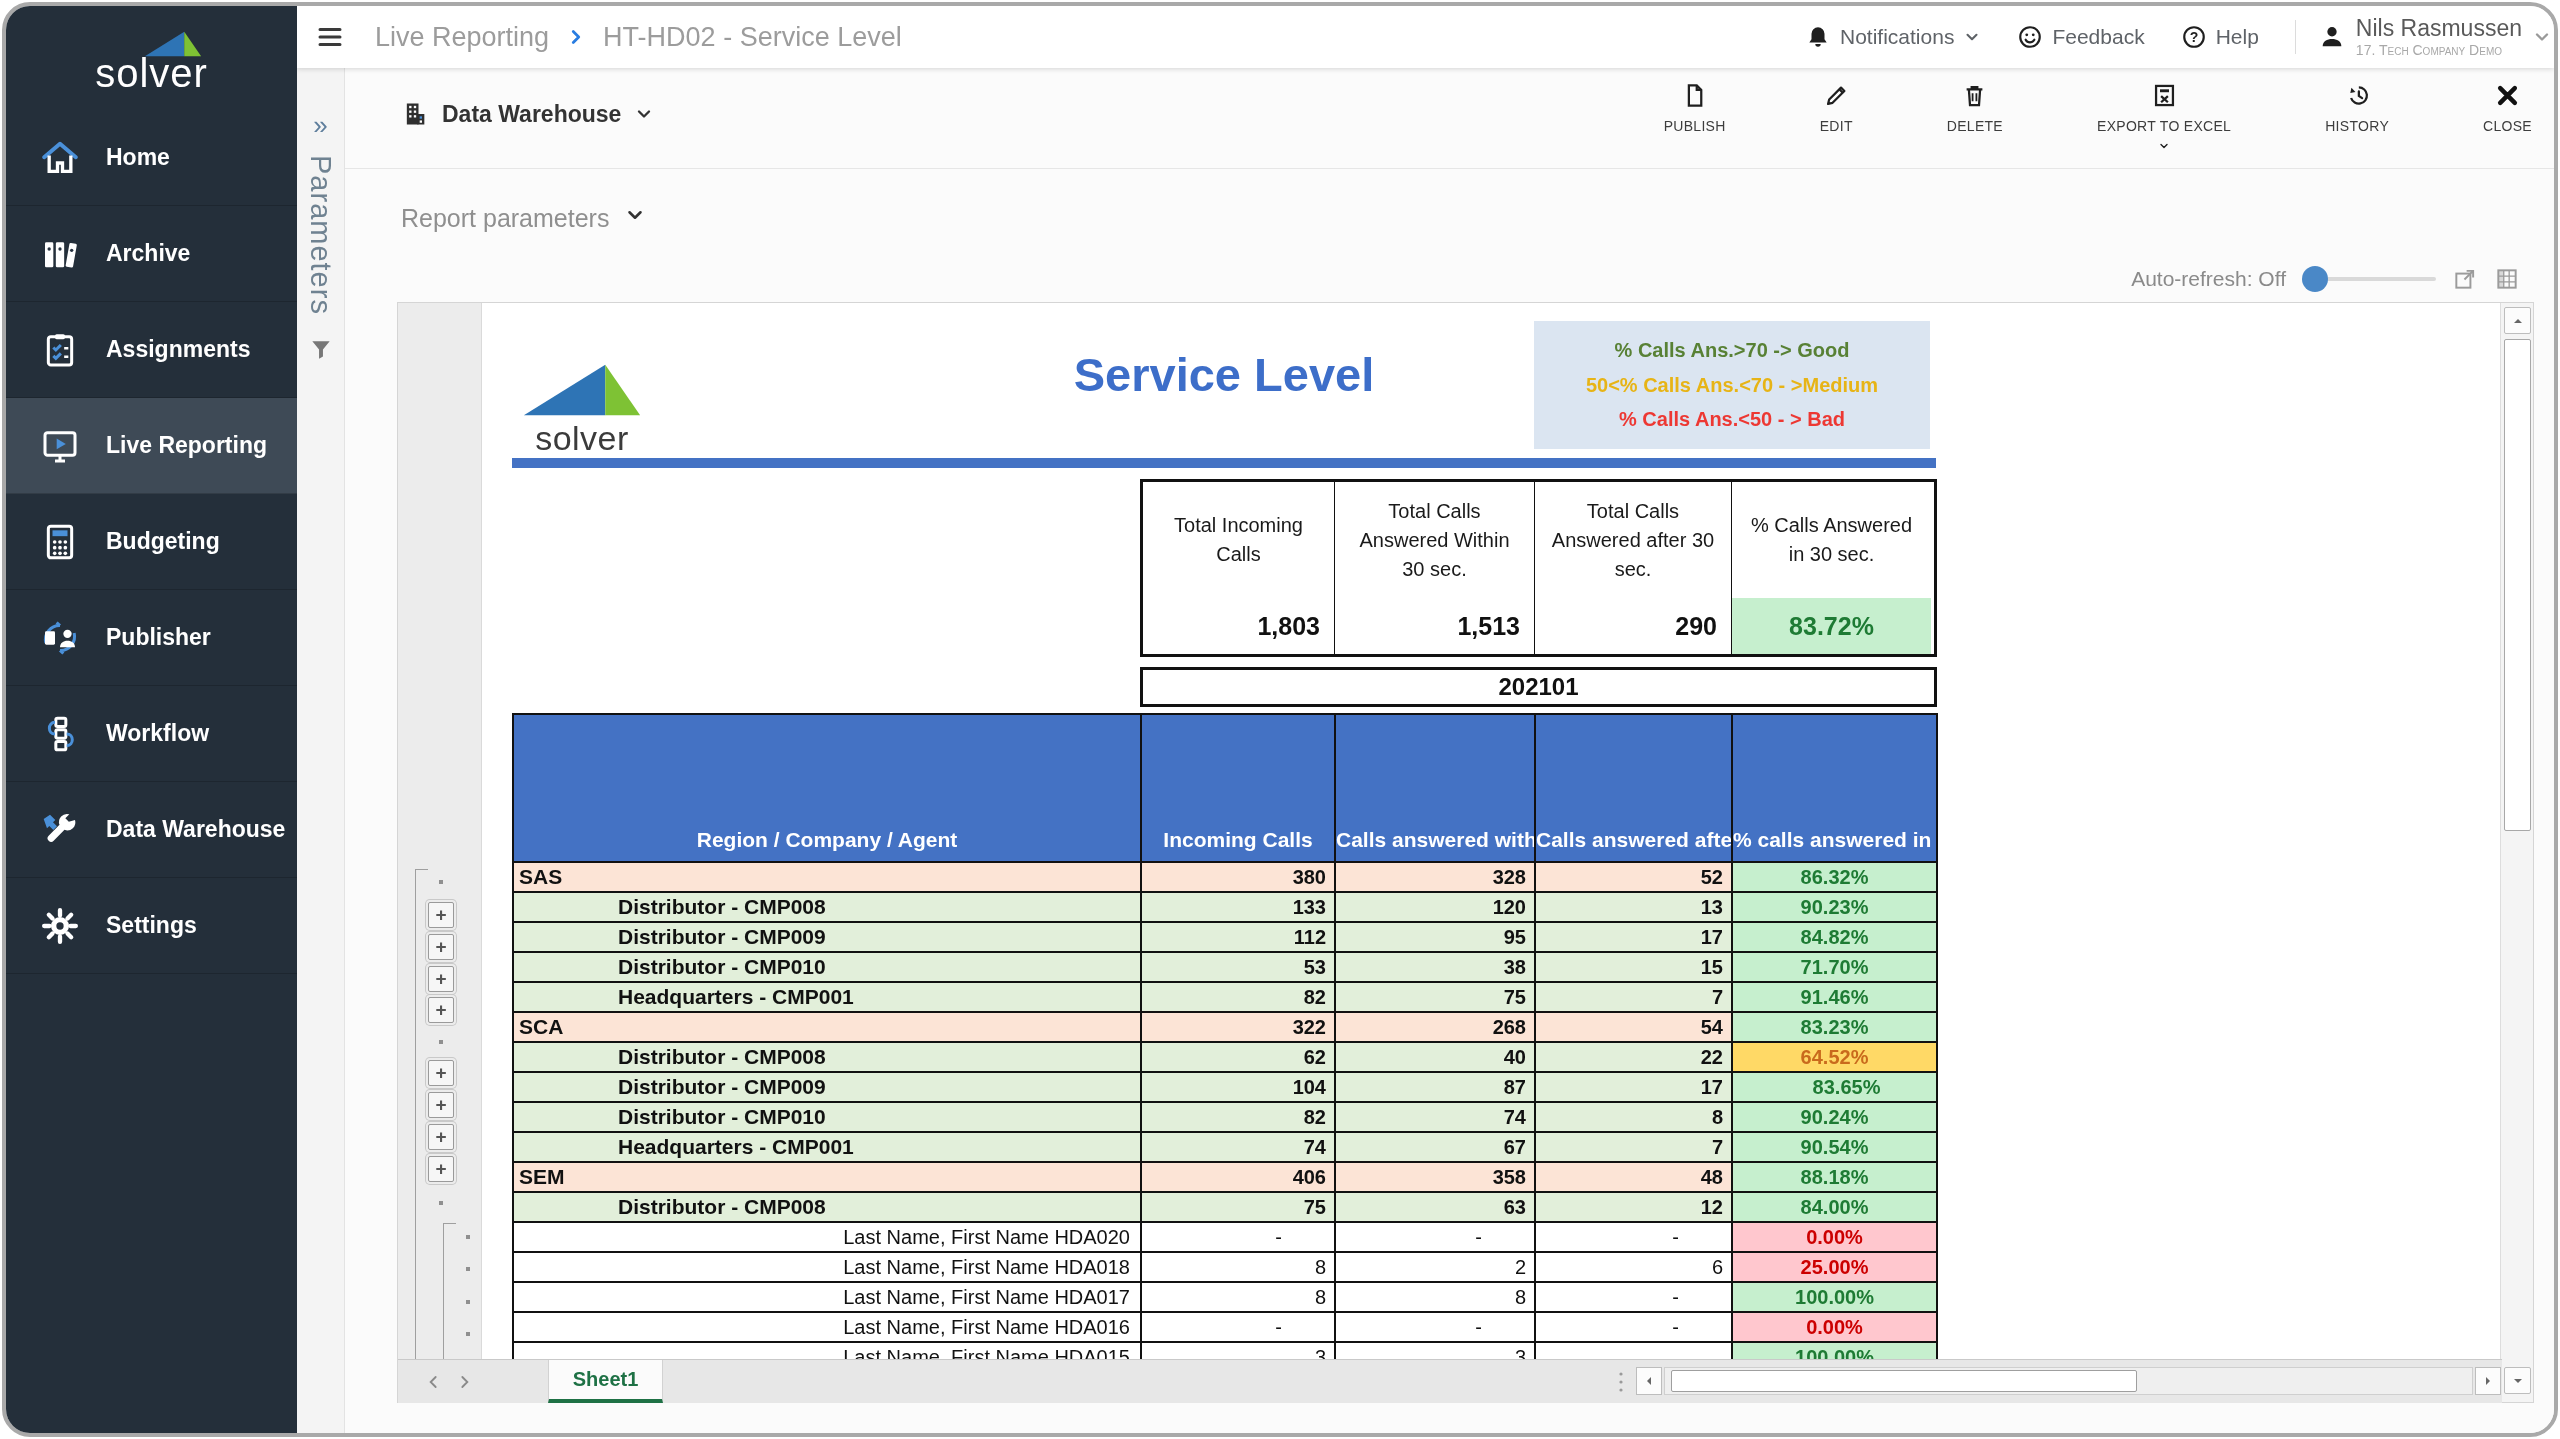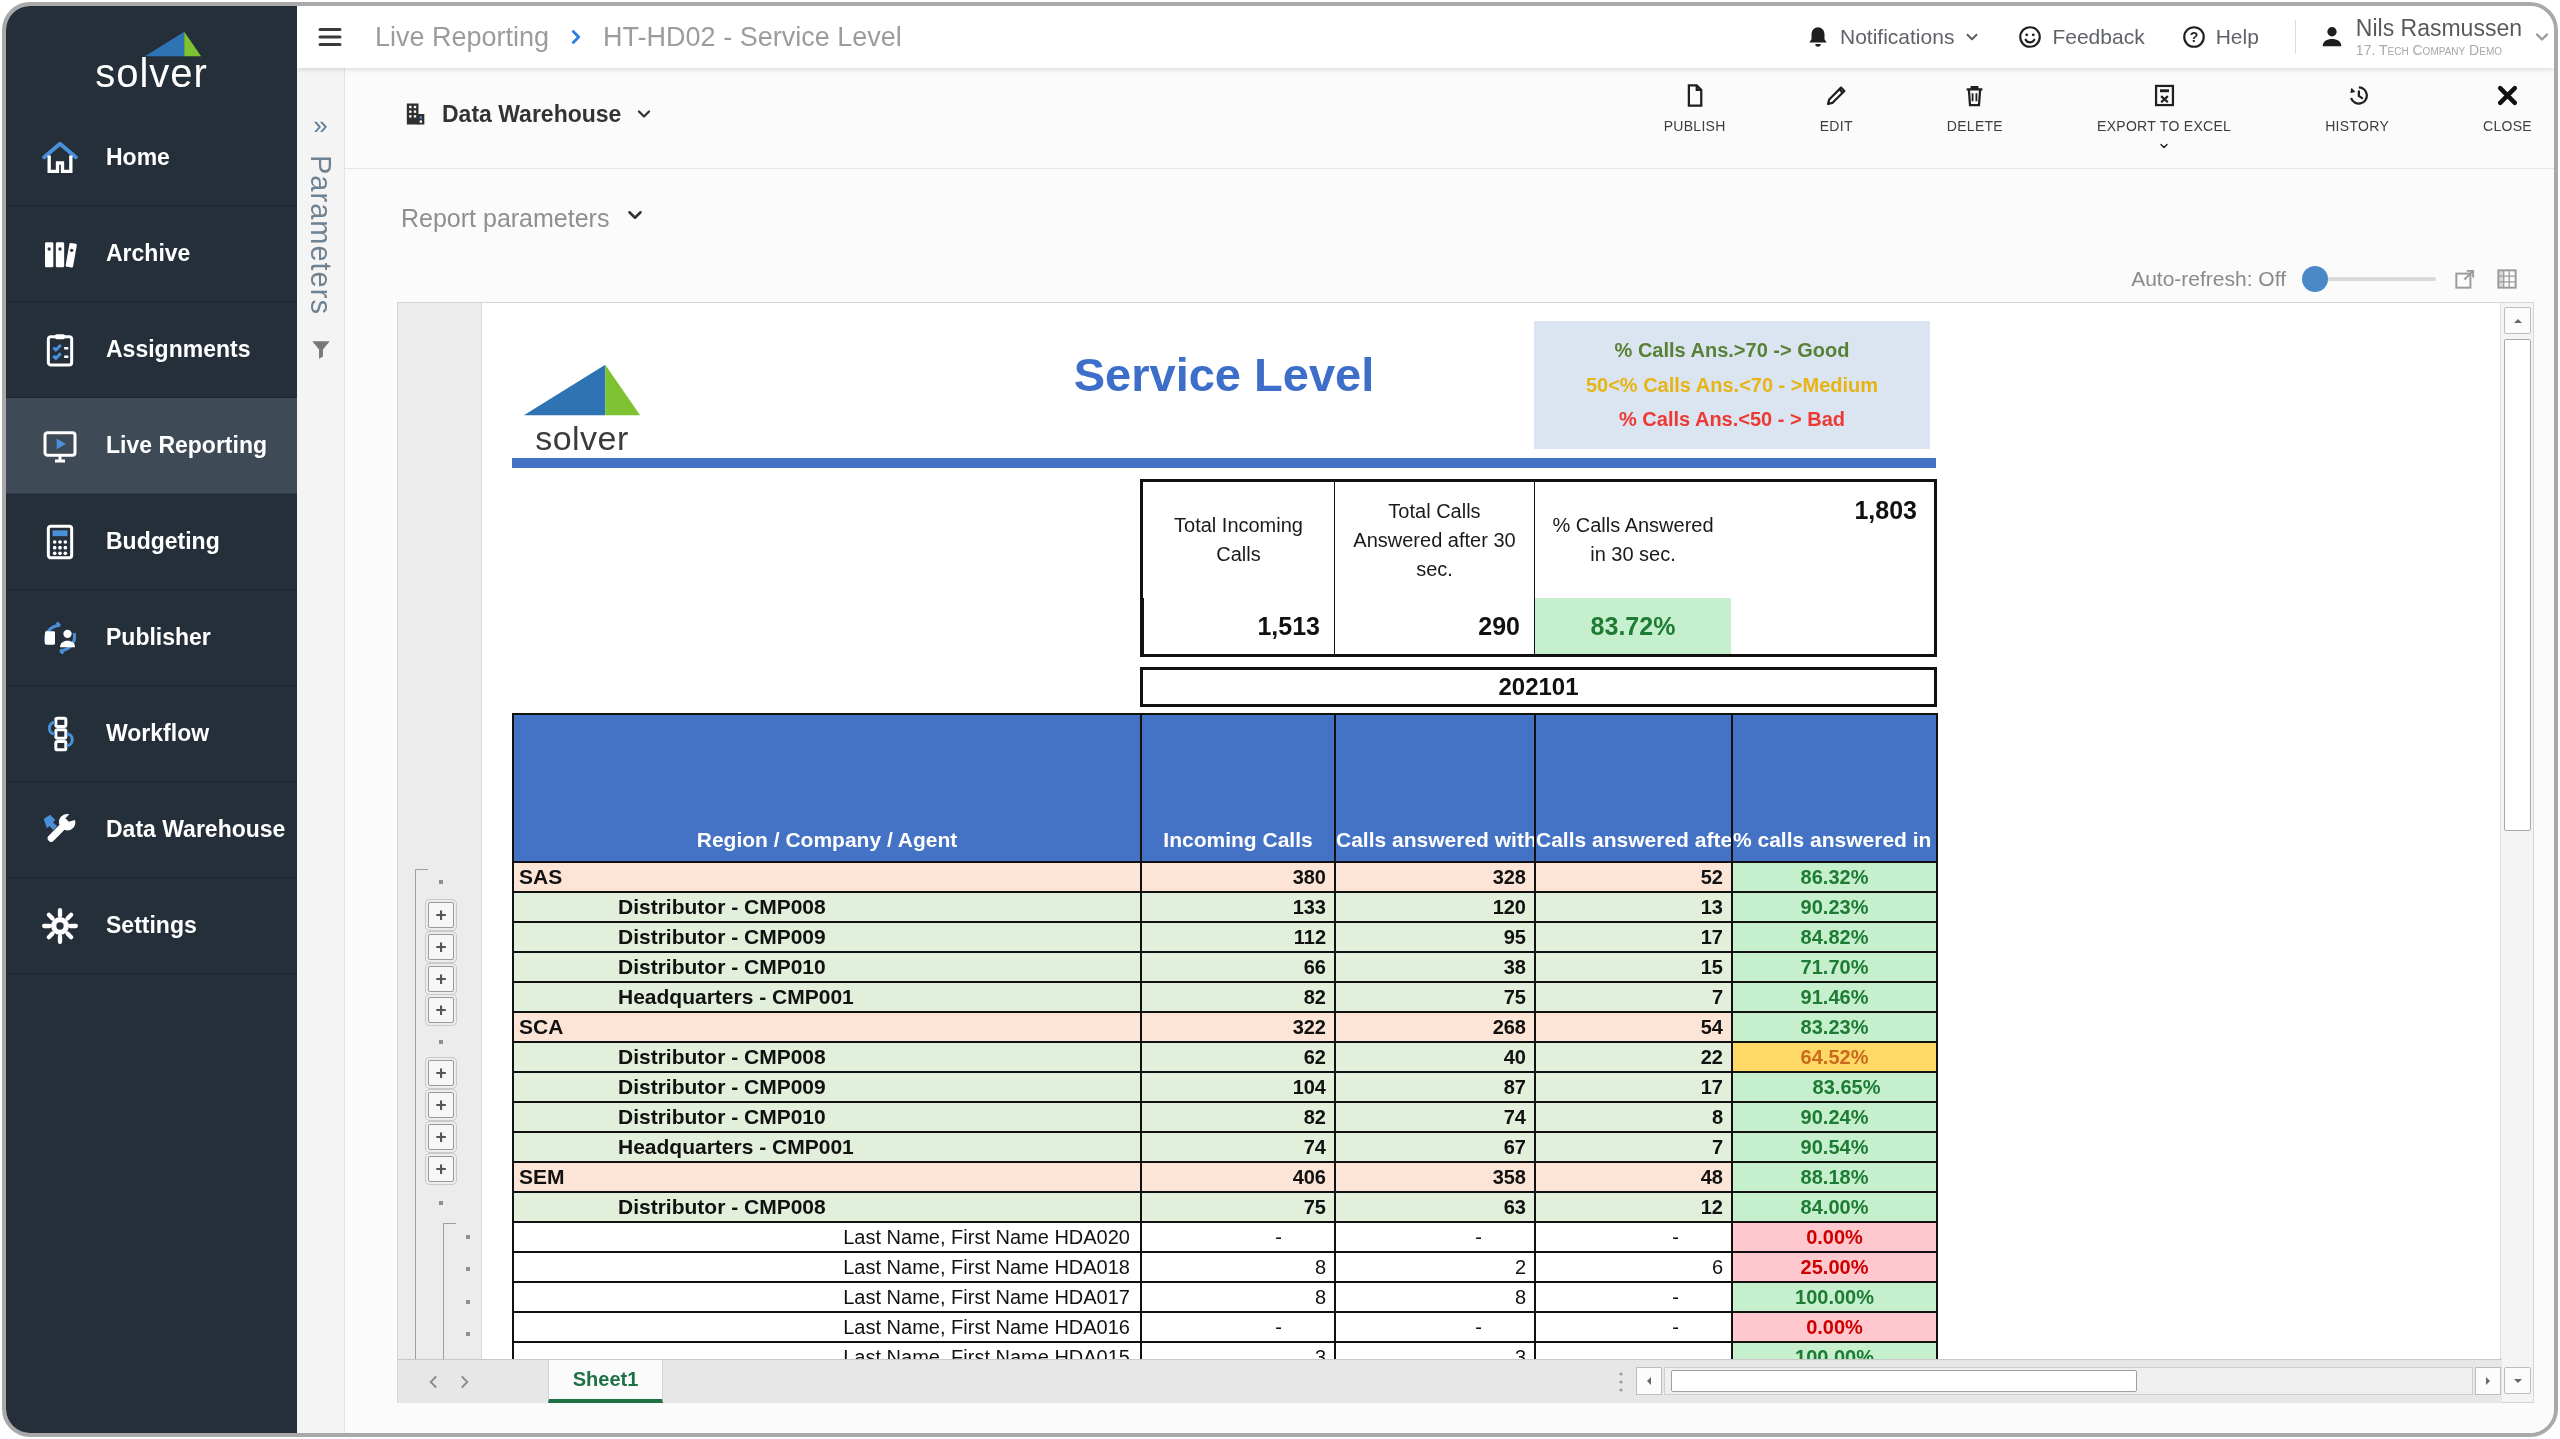--- a/index.html
+++ b/index.html
@@ -482,20 +482,21 @@
         <div class="rpt-title" id="rpt-title" style="color: rgb(61, 110, 201);">Service Level</div>
         <div class="legend" id="legend" style="background: rgb(219, 229, 241);">
             <div style="color: rgb(88, 129, 53);">% Calls Ans.&gt;70 -&gt; Good</div>
             <div style="color: rgb(231, 180, 22);">50&lt;% Calls Ans.&lt;70 - &gt;Medium</div>
             <div style="color: rgb(237, 56, 51);">% Calls Ans.&lt;50 - &gt; Bad</div>
           </div>
         <div class="rule" id="rule" style="background: rgb(68, 114, 196);"></div>
 
         <div class="summary" id="summary">
             <div class="sum-head first">Total Incoming Calls</div>
+            <div class="sum-head">Total Calls Answered Within 30 sec.</div>
             <div class="sum-head">Total Calls Answered after 30 sec.</div>
             <div class="sum-head">% Calls Answered in 30 sec.</div>
             <div class="sum-val first">1,803</div>
             <div class="sum-val">1,513</div>
             <div class="sum-val">290</div>
             <div class="sum-val center" style="background: rgb(198, 239, 206); color: rgb(30, 123, 52);">83.72%</div>
           </div>
 
         <div class="period" id="period-band">202101</div>
 
@@ -533,21 +534,21 @@
               </tr>
               <tr>
                 <td class="c-label company" style="background: rgb(226, 239, 218);">Distributor - CMP009</td>
                 <td class="c-num b" style="background: rgb(226, 239, 218);">112</td>
                 <td class="c-num b" style="background: rgb(226, 239, 218);">95</td>
                 <td class="c-num b" style="background: rgb(226, 239, 218);">17</td>
                 <td class="c-pct" style="background: rgb(198, 239, 206); color: rgb(30, 123, 52);">84.82%</td>
               </tr>
               <tr>
                 <td class="c-label company" style="background: rgb(226, 239, 218);">Distributor - CMP010</td>
-                <td class="c-num b" style="background: rgb(226, 239, 218);">66</td>
+                <td class="c-num b" style="background: rgb(226, 239, 218);">53</td>
                 <td class="c-num b" style="background: rgb(226, 239, 218);">38</td>
                 <td class="c-num b" style="background: rgb(226, 239, 218);">15</td>
                 <td class="c-pct" style="background: rgb(198, 239, 206); color: rgb(30, 123, 52);">71.70%</td>
               </tr>
               <tr>
                 <td class="c-label company" style="background: rgb(226, 239, 218);">Headquarters - CMP001</td>
                 <td class="c-num b" style="background: rgb(226, 239, 218);">82</td>
                 <td class="c-num b" style="background: rgb(226, 239, 218);">75</td>
                 <td class="c-num b" style="background: rgb(226, 239, 218);">7</td>
                 <td class="c-pct" style="background: rgb(198, 239, 206); color: rgb(30, 123, 52);">91.46%</td>

